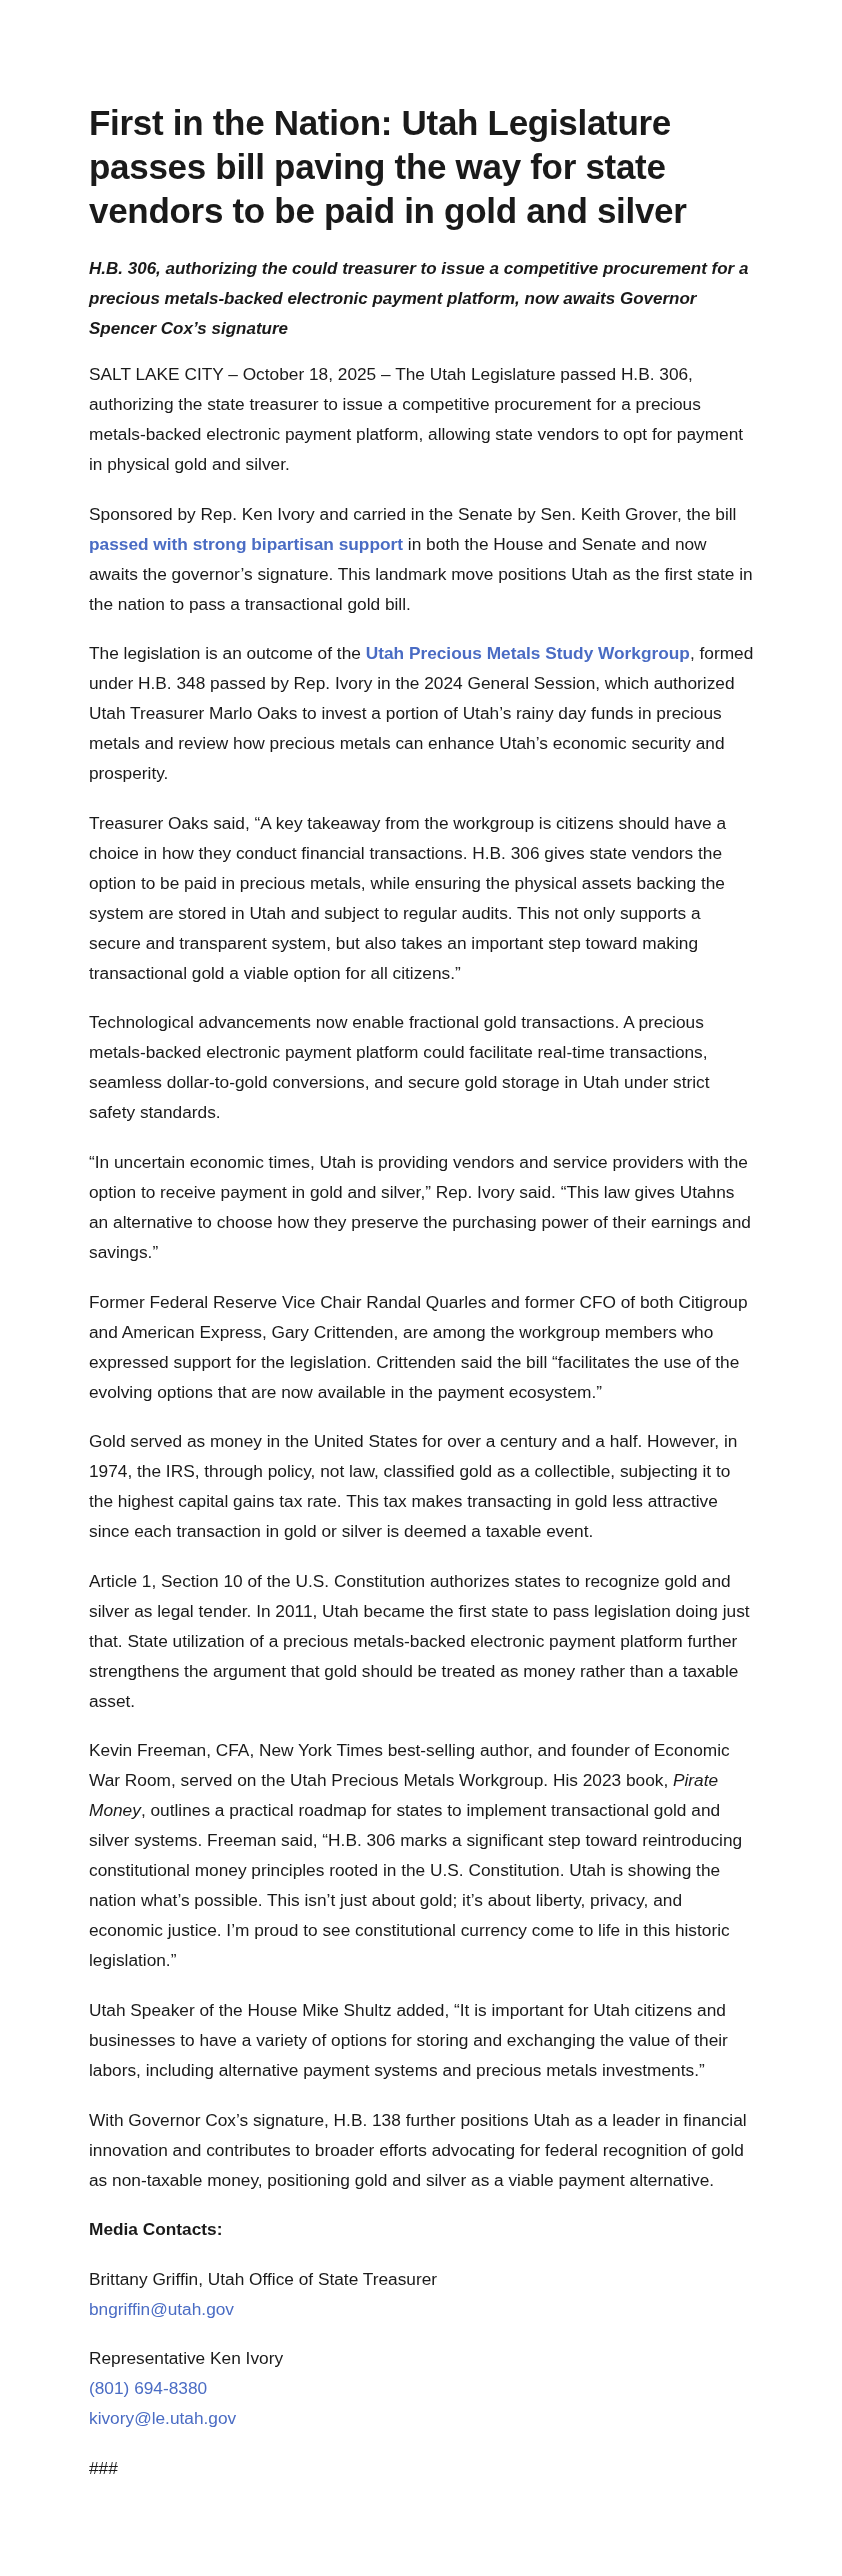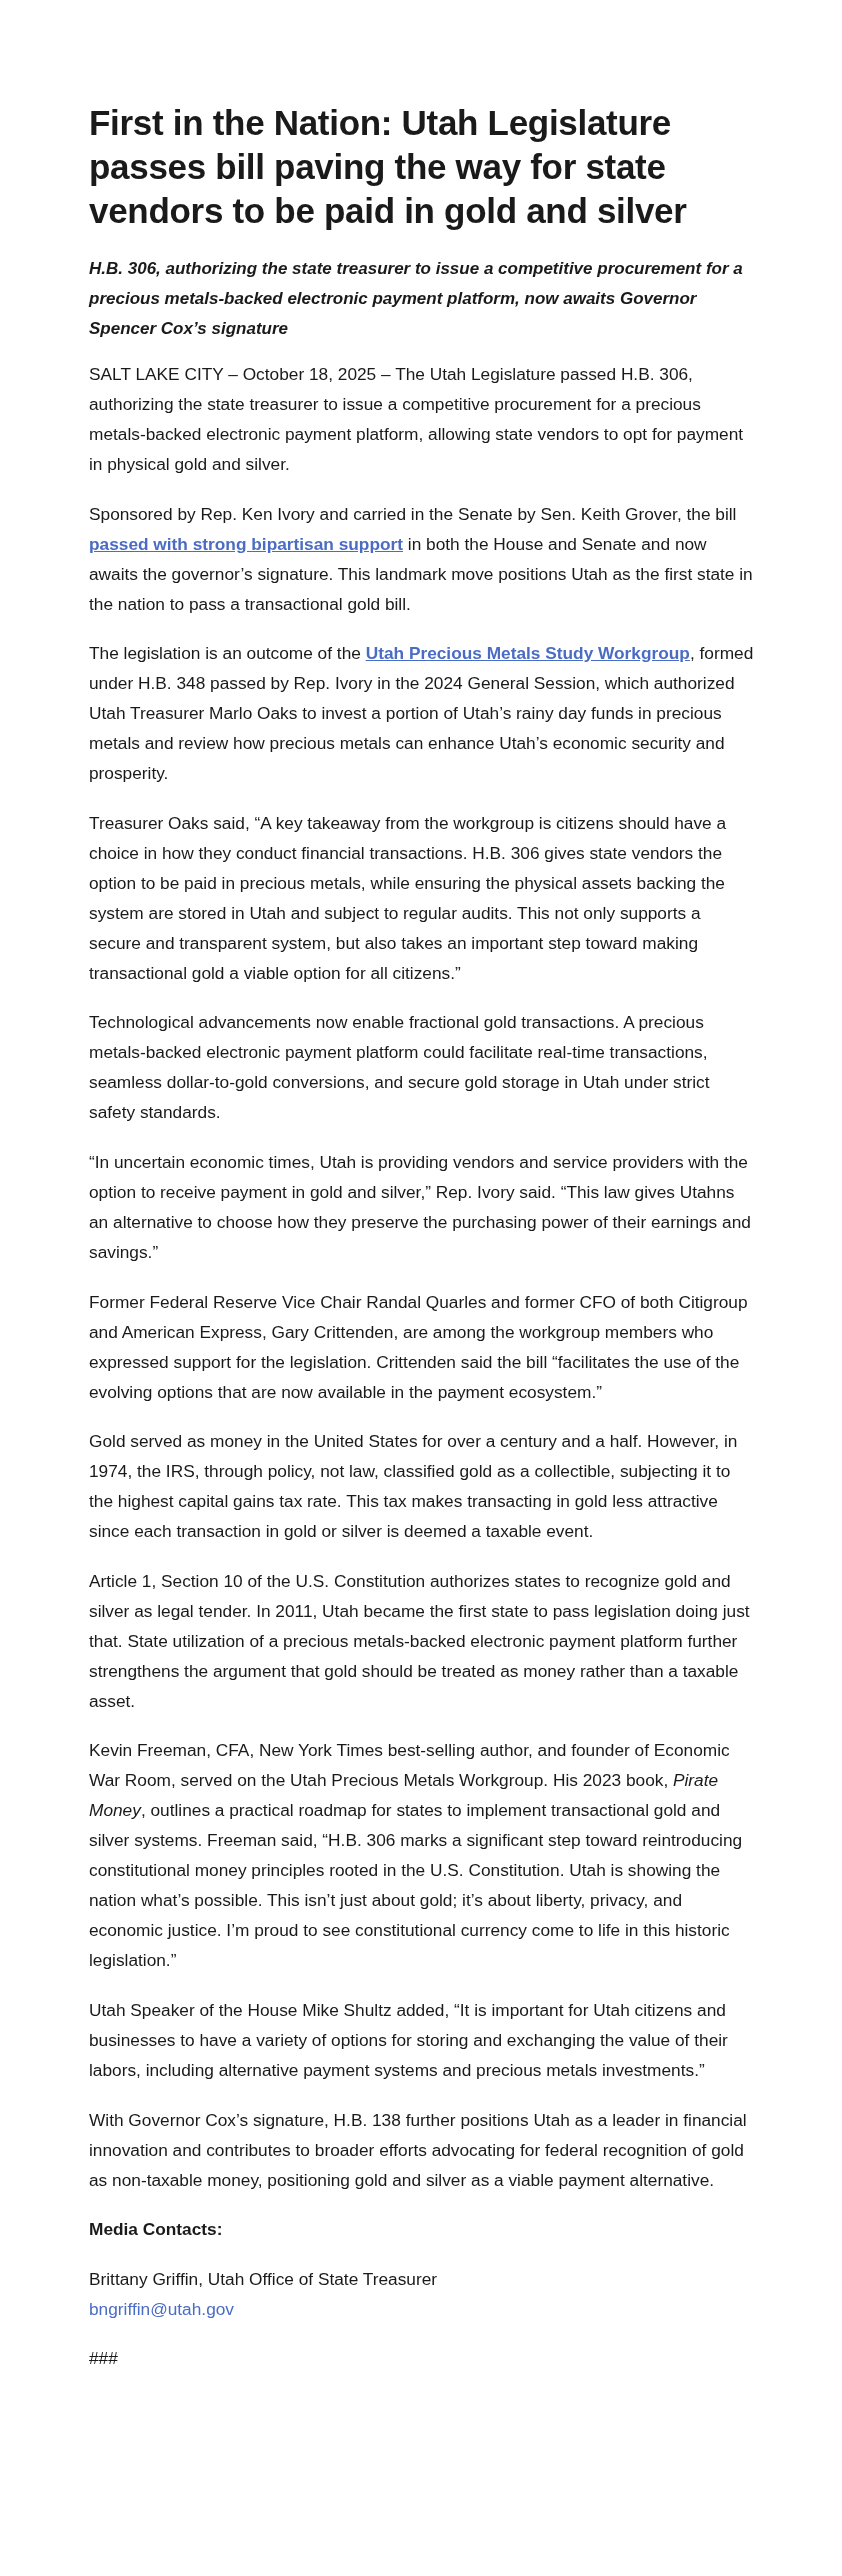--- a/index.html
+++ b/index.html
@@ -34,21 +34,21 @@
   }
   .para {
     font-size: 17.3px;
     line-height: 30px;
     margin: 0 0 19.6px 0;
   }
   .para a, .contact a {
     color: #4a6cc4;
     text-decoration: none;
   }
-  .para a.strong-link { font-weight: 700; text-decoration: underline; }
+  .para a.strong-link { font-weight: 700; }
   .media-heading {
     font-weight: 700;
     font-size: 17.3px;
     line-height: 30px;
     margin: 0 0 19.6px 0;
   }
   .contact {
     font-size: 17.3px;
     line-height: 30px;
     margin: 0 0 19.6px 0;
@@ -59,21 +59,21 @@
     line-height: 30px;
     margin: 0;
   }
 </style>
 </head>
 <body>
 
 <div class="article">
   <h1 class="title">First in the Nation: Utah Legislature passes bill paving the way for state vendors to be paid in gold and silver</h1>
 
-  <p class="subtitle">H.B. 306, authorizing the state treasurer to issue a competitive procurement for a precious metals-backed electronic payment platform, now awaits Governor Spencer Cox’s signature</p>
+  <p class="subtitle">H.B. 306, authorizing the could treasurer to issue a competitive procurement for a precious metals-backed electronic payment platform, now awaits Governor Spencer Cox’s signature</p>
 
   <p class="para">SALT LAKE CITY – October 18, 2025 – The Utah Legislature passed H.B. 306, authorizing the state treasurer to issue a competitive procurement for a precious metals-backed electronic payment platform, allowing state vendors to opt for payment in physical gold and silver.</p>
 
   <p class="para"><span>Sponsored by Rep. Ken Ivory and carried in the Senate by Sen. Keith Grover, the bill </span><a href="#" class="strong-link">passed with strong bipartisan support</a><span> in both the House and Senate and now awaits the governor’s signature. This landmark move positions Utah as the first state in the nation to pass a transactional gold bill.</span></p>
 
   <p class="para"><span>The legislation is an outcome of the </span><a href="#" class="strong-link">Utah Precious Metals Study Workgroup</a><span>, formed under H.B. 348 passed by Rep. Ivory in the 2024 General Session, which authorized Utah Treasurer Marlo Oaks to invest a portion of Utah’s rainy day funds in precious metals and review how precious metals can enhance Utah’s economic security and prosperity.</span></p>
 
   <p class="para">Treasurer Oaks said, “A key takeaway from the workgroup is citizens should have a choice in how they conduct financial transactions. H.B. 306 gives state vendors the option to be paid in precious metals, while ensuring the physical assets backing the system are stored in Utah and subject to regular audits. This not only supports a secure and transparent system, but also takes an important step toward making transactional gold a viable option for all citizens.”</p>
 
   <p class="para">Technological advancements now enable fractional gold transactions. A precious metals-backed electronic payment platform could facilitate real-time transactions, seamless dollar-to-gold conversions, and secure gold storage in Utah under strict safety standards.</p>
@@ -92,16 +92,21 @@
 
   <p class="para">With Governor Cox’s signature, H.B. 138 further positions Utah as a leader in financial innovation and contributes to broader efforts advocating for federal recognition of gold as non-taxable money, positioning gold and silver as a viable payment alternative.</p>
 
   <p class="media-heading">Media Contacts:</p>
 
   <div class="contact">
     <div>Brittany Griffin, Utah Office of State Treasurer</div>
     <div><a href="#">bngriffin@utah.gov</a></div>
   </div>
 
+  <div class="contact">
+    <div>Representative Ken Ivory</div>
+    <div><a href="#">(801) 694-8380</a></div>
+    <div><a href="#">kivory@le.utah.gov</a></div>
+  </div>
 
   <p class="end-mark">###</p>
 </div>
 
 
 </body></html>

